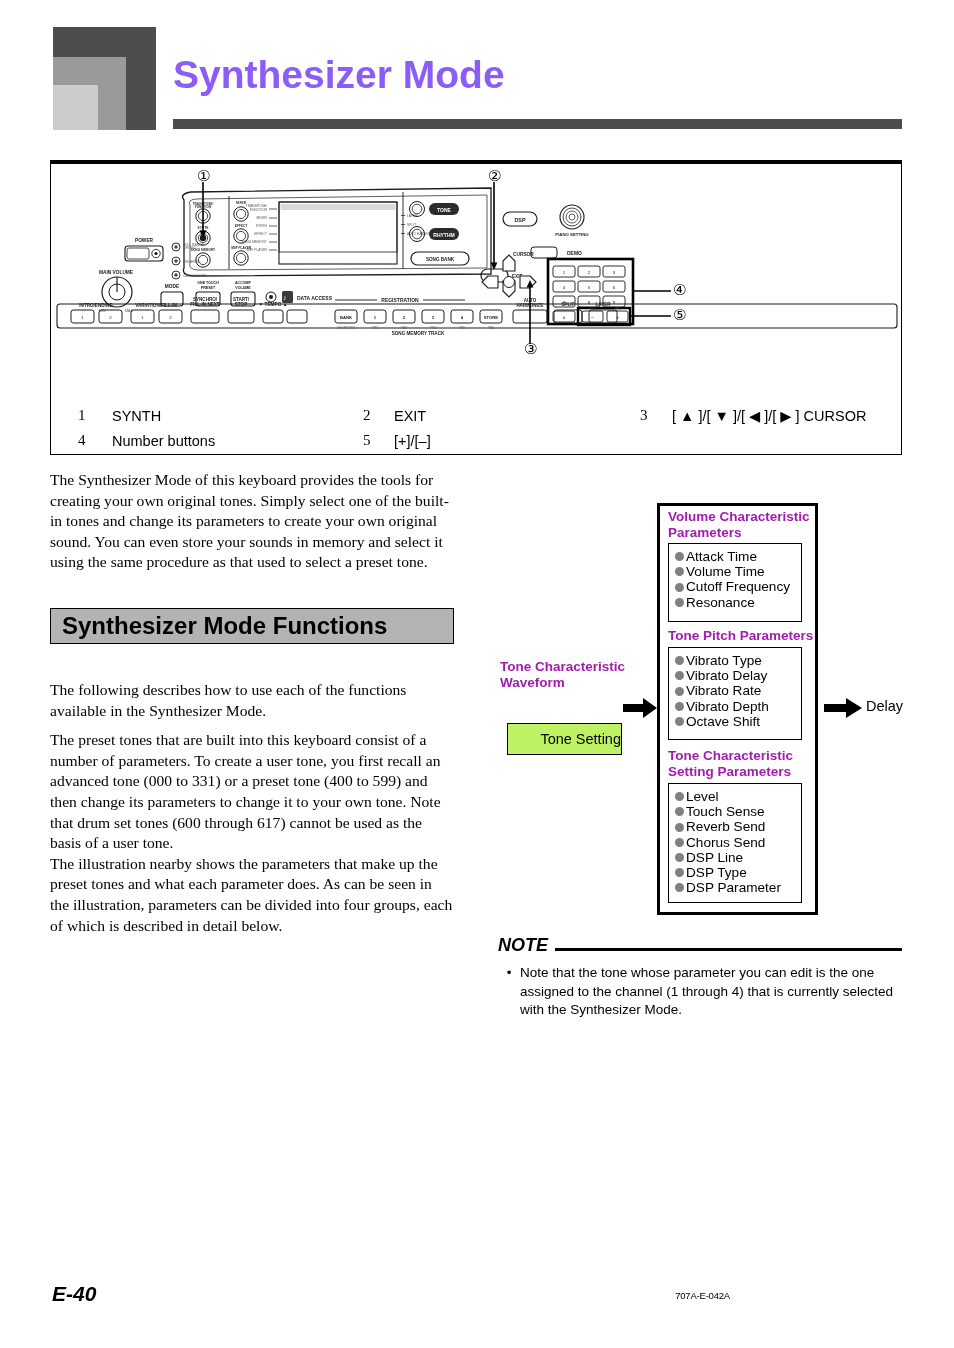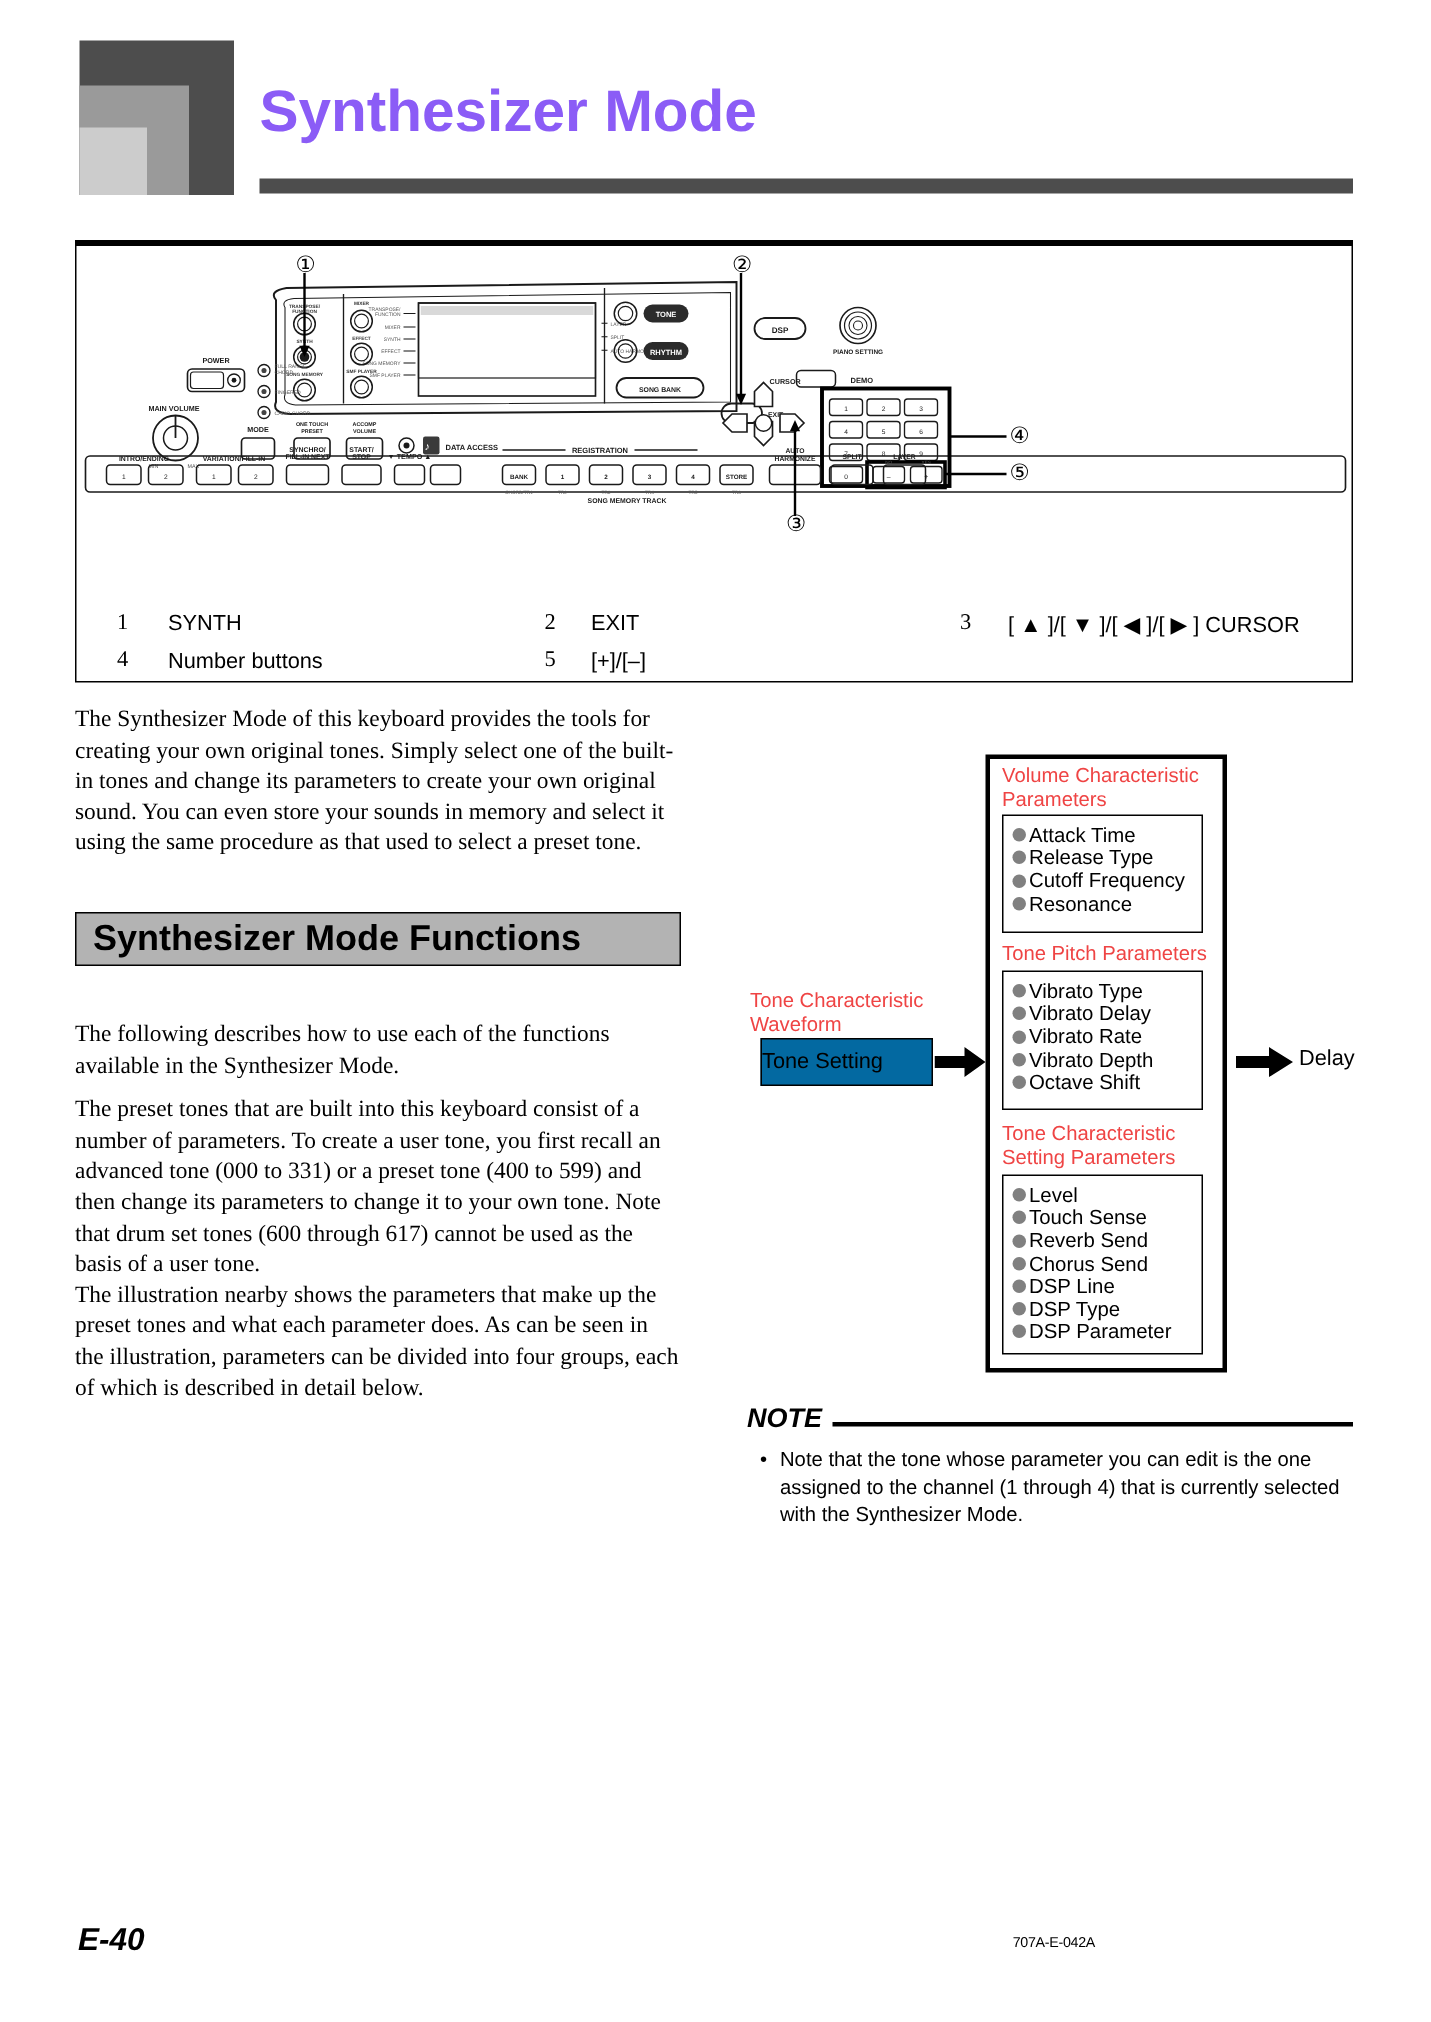--- a/index.html
+++ b/index.html
@@ -131,39 +131,41 @@
     position: absolute;
     left: 490px; top: 495px;
     width: 412px; height: 425px;
   }
   .dg-label {
     position: absolute;
     font-family: "Liberation Sans", sans-serif;
     font-size: 13.5px;
     line-height: 16px;
     white-space: pre-line;
-    color: #ef4444;
+    color: #a21caf;
+    font-weight: bold;
   }
   .dg-outerbox {
     position: absolute;
     border: 3px solid #000;
     background: #fff;
   }
   .dg-innerbox {
     position: absolute;
     border: 1.6px solid #000;
     background: #fff;
   }
   .dg-tonebox {
     position: absolute;
     border: 1.6px solid #000;
-    background: #0369a1;
+    background: #bef264;
     display: flex;
     align-items: center;
-    justify-content: flex-start;
+    justify-content: flex-end;
+    margin-top: 31px;
   }
   .dg-tonebox span {
     font-family: "Liberation Sans", sans-serif;
     font-size: 14.5px;
   }
   .param-list {
     position: absolute;
     list-style: none;
     margin: 0; padding: 0;
   }
@@ -607,21 +609,21 @@
   <div class="dg-label" style="left:178px; top:14px; width:150px;">Volume Characteristic
 Parameters</div>
   <div class="dg-innerbox" style="left:178px; top:48px; width:134px; height:79px;"></div>
   <ul class="param-list" style="left:185px; top:54px;">
     <li>
         <span class="bullet-dot"></span>
         <span>Attack Time</span>
       </li>
     <li>
         <span class="bullet-dot"></span>
-        <span>Release Type</span>
+        <span>Volume Time</span>
       </li>
     <li>
         <span class="bullet-dot"></span>
         <span>Cutoff Frequency</span>
       </li>
     <li>
         <span class="bullet-dot"></span>
         <span>Resonance</span>
       </li>
   </ul>

